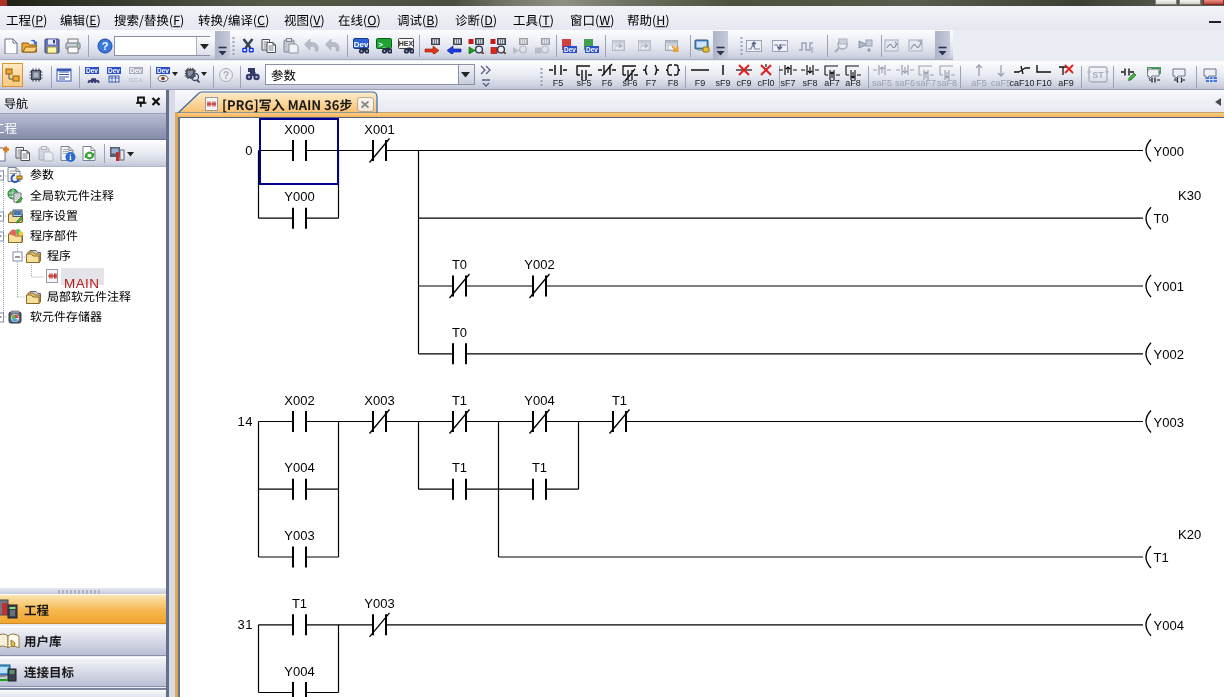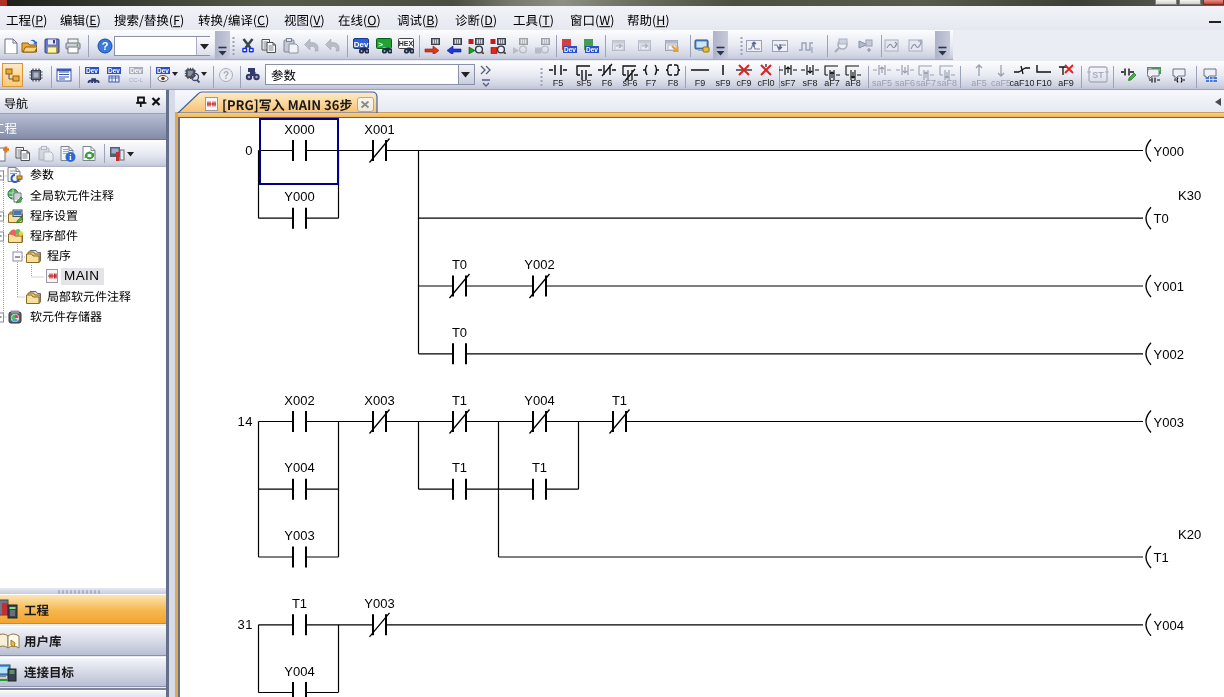--- a/index.html
+++ b/index.html
@@ -622,21 +622,21 @@
     <path d="M1.5 6 h5 l1.5 2 h6 v6.5 h-12.5 z" fill="#f6e0a0" stroke="#8a6a20"></path>
   </svg>
 <svg style="position:absolute;left:7px;top:309px" width="17" height="17">
     <rect x="2" y="3" width="12" height="11" rx="2" fill="#5a6274" stroke="#333"></rect>
     <rect x="4" y="1.5" width="8" height="3" fill="#8a93a4"></rect>
     <circle cx="8" cy="9" r="4" fill="#e8e8ee"></circle>
     <path d="M8 9 L8 5.5 A3.5 3.5 0 0 1 11.4 9 z" fill="#e84040"></path>
     <path d="M8 9 L5 11 A3.5 3.5 0 0 0 11 11 z" fill="#40a0e0"></path>
     <path d="M8 9 L8 5.5 A3.5 3.5 0 0 0 5 10.8 z" fill="#48c048"></path>
   </svg>
-<div style="position:absolute;left:64px;top:268px;font-size:13.5px;letter-spacing:0.4px;color:#000000">MAIN</div>
+<div style="position:absolute;left:64px;top:276px;font-size:13.5px;letter-spacing:0.4px;color:#b91c1c">MAIN</div>
 <div style="position:absolute;left:0px;top:588px;width:166px;height:7px;background:linear-gradient(#e7e9f1,#c2c7d8);"></div>
 <svg style="position:absolute;left:58px;top:590px" width="44" height="4">
     <path d="M0 1 h44 M0 3 h44" stroke="#8a90a8" stroke-width="1" stroke-dasharray="2 2"></path>
   </svg>
 <div style="position:absolute;left:0px;top:594px;width:166px;height:30px;background:linear-gradient(#fbe6b4,#f6b74f 55%,#f2a52e);border-top:1px solid #fff;border-bottom:1px solid #c98b2e;"></div>
 <div style="position:absolute;left:0px;top:626px;width:166px;height:30px;background:linear-gradient(#f4f5f9,#b9bfd4);border-top:1px solid #fff;border-bottom:1px solid #8a90ac;"></div>
 <div style="position:absolute;left:0px;top:657px;width:166px;height:30px;background:linear-gradient(#f4f5f9,#b9bfd4);border-top:1px solid #fff;border-bottom:1px solid #8a90ac;"></div>
 <div style="position:absolute;left:0px;top:688px;width:166px;height:2px;background:#7d84a0;"></div>
 <div style="position:absolute;left:0px;top:690px;width:166px;height:7px;background:linear-gradient(#f4f5f9,#e4e6ef);border-top:1px solid #fff;"></div>
 <svg style="position:absolute;left:0px;top:599px" width="20" height="21">

